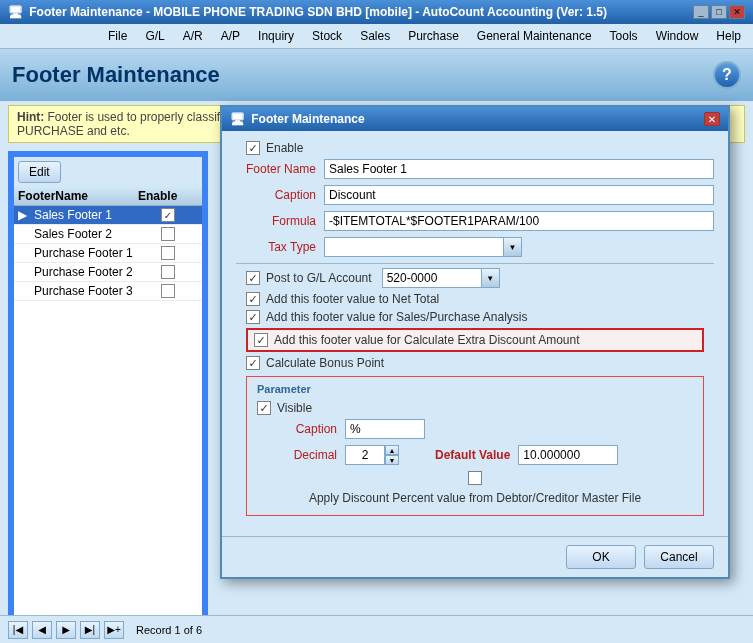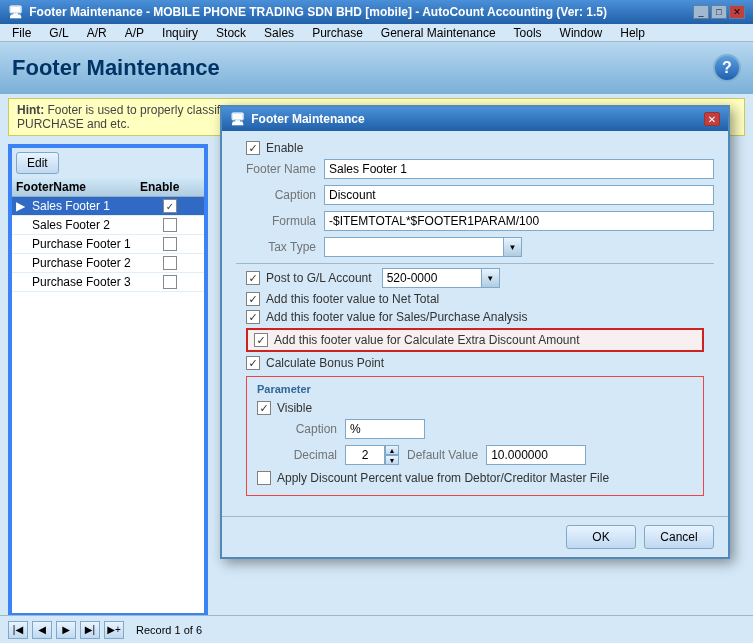--- a/index.html
+++ b/index.html
@@ -22,22 +22,23 @@
       display: flex; align-items: center; justify-content: center; font-size: 9px; cursor: pointer; color: #000;
     }
 
     
     .menu-bar {
       background: #d4e8f7;
       border-bottom: 1px solid #a0b8c8;
       padding: 2px 4px;
       display: flex;
       gap: 2px;
-      height: 18px;
-      align-items: center;
+      height: 25px;
+      align-items: center;
+      justify-content: flex-end;
     }
     .menu-item {
       padding: 2px 8px;
       cursor: pointer;
       border-radius: 2px;
       font-size: 12px;
     }
 
     
     .header-area {
@@ -70,21 +71,21 @@
       display: flex;
       padding: 4px 8px;
       gap: 8px;
       height: calc(643px - 24px - 22px - 52px - 36px - 28px);
     }
 
     
     .left-panel {
       width: 200px;
       background: white;
-      border: 4px solid #3b82f6;
+      border: 6px solid #3b82f6;
     }
     .btn-bar {
       display: flex;
       gap: 4px;
       padding: 4px;
       background: #d4e8f7;
     }
     .btn {
       padding: 3px 10px;
       background: linear-gradient(to bottom, #e8f4ff, #c0d8f0);
@@ -170,21 +171,21 @@
     .form-row {
       display: flex;
       align-items: center;
       margin-bottom: 6px;
       gap: 8px;
     }
     .form-label {
       width: 80px;
       text-align: right;
       font-size: 12px;
-      color: #737373;
+      color: #b91c1c;
       flex-shrink: 0;
     }
     .form-input {
       flex: 1;
       height: 20px;
       border: 1px solid #80a8c8;
       padding: 1px 4px;
       background: white;
       font-size: 12px;
     }
@@ -484,25 +485,25 @@
 
         <div class="form-row">
           <span class="form-label">Decimal</span>
           <div class="spinner-input">
             <input class="spin-field" type="text" value="2" style="">
             <div class="spin-btns">
               <div class="spin-btn">▲</div>
               <div class="spin-btn">▼</div>
             </div>
           </div>
-          <span class="form-label" style="width:auto; margin-left:0;">Default Value</span>
+          <span class="form-label" style="width:auto; margin-left:28px;font-weight:bold;">Default Value</span>
           <input class="form-input-fixed" type="text" value="10.000000" style="width: 100px;">
         </div>
 
-        <div class="checkbox-row" style="margin-left:0;">
+        <div class="checkbox-row" style="margin-left:0;flex-direction:column;">
           <div class="cb"></div>
           <span class="cb-label">Apply Discount Percent value from Debtor/Creditor Master File</span>
         </div>
       </div>
     </div>
 
     <div class="modal-footer">
       <button class="modal-btn">OK</button>
       <button class="modal-btn">Cancel</button>
     </div>

